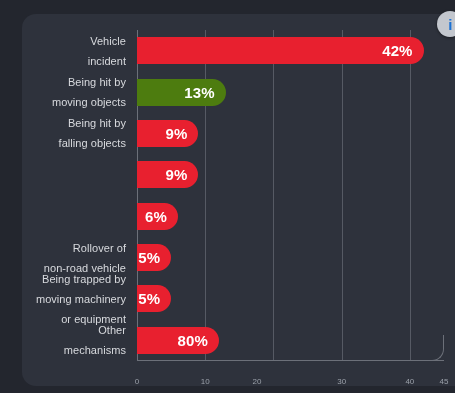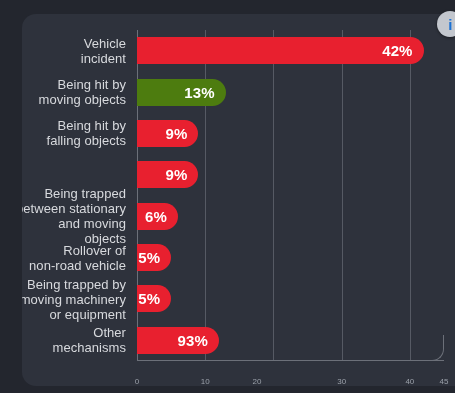--- a/index.html
+++ b/index.html
@@ -150,22 +150,22 @@
 
   
   .cat-label {
     position: absolute;
     right: calc(100% + 11px);
     top: 50%;
     transform: translateY(-50%);
     width: 112px;
     text-align: right;
     color: #D8DADE;
-    font-size: 13px;
-    line-height: 15px;
+    font-size: 11px;
+    line-height: 20px;
     white-space: pre-line;
     letter-spacing: 0.05px;
   }
 
   
   #xticks {
     position: absolute;
     left: 115px;
     top: 363px;
     width: 307px;
@@ -223,23 +223,20 @@
             <div class="bar" style="width: 61.4px; background: rgb(232, 32, 47);">
               <span class="bar-value" style="color: rgb(255, 255, 255);">9%</span>
             </div>
           </div>
           <div class="row" style="top: 131.312px; height: 27px;">
             <div class="bar" style="width: 61.4px; background: rgb(232, 32, 47);">
               <span class="bar-value" style="color: rgb(255, 255, 255);">9%</span>
             </div>
           </div>
           <div class="row" style="top: 172.688px; height: 27px;">
-            <div class="cat-label">Being trapped
-between stationary
-and moving objects</div>
             <div class="bar" style="width: 40.9333px; background: rgb(232, 32, 47);">
               <span class="bar-value" style="color: rgb(255, 255, 255);">6%</span>
             </div>
           </div>
           <div class="row" style="top: 214.062px; height: 27px;">
             <div class="cat-label">Rollover of
 non-road vehicle</div>
             <div class="bar" style="width: 34.1111px; background: rgb(232, 32, 47);">
               <span class="bar-value" style="color: rgb(255, 255, 255);">5%</span>
             </div>
@@ -249,21 +246,21 @@
 moving machinery
 or equipment</div>
             <div class="bar" style="width: 34.1111px; background: rgb(232, 32, 47);">
               <span class="bar-value" style="color: rgb(255, 255, 255);">5%</span>
             </div>
           </div>
           <div class="row" style="top: 296.812px; height: 27px;">
             <div class="cat-label">Other
 mechanisms</div>
             <div class="bar" style="width: 81.8667px; background: rgb(232, 32, 47);">
-              <span class="bar-value" style="color: rgb(255, 255, 255);">93%</span>
+              <span class="bar-value" style="color: rgb(255, 255, 255);">80%</span>
             </div>
           </div>
         </div>
 
     </div>
 
     <div id="xticks">
         <div class="xtick" style="left: 0px;">0</div>
         <div class="xtick" style="left: 68.2222px;">10</div>
         <div class="xtick" style="left: 120px;">20</div>

